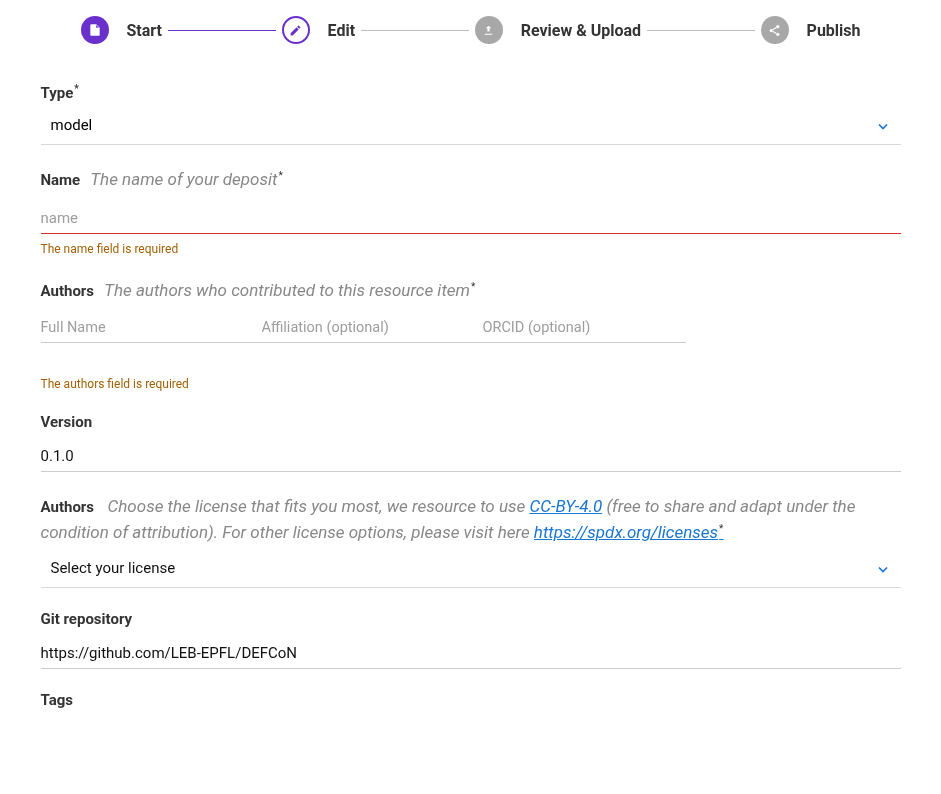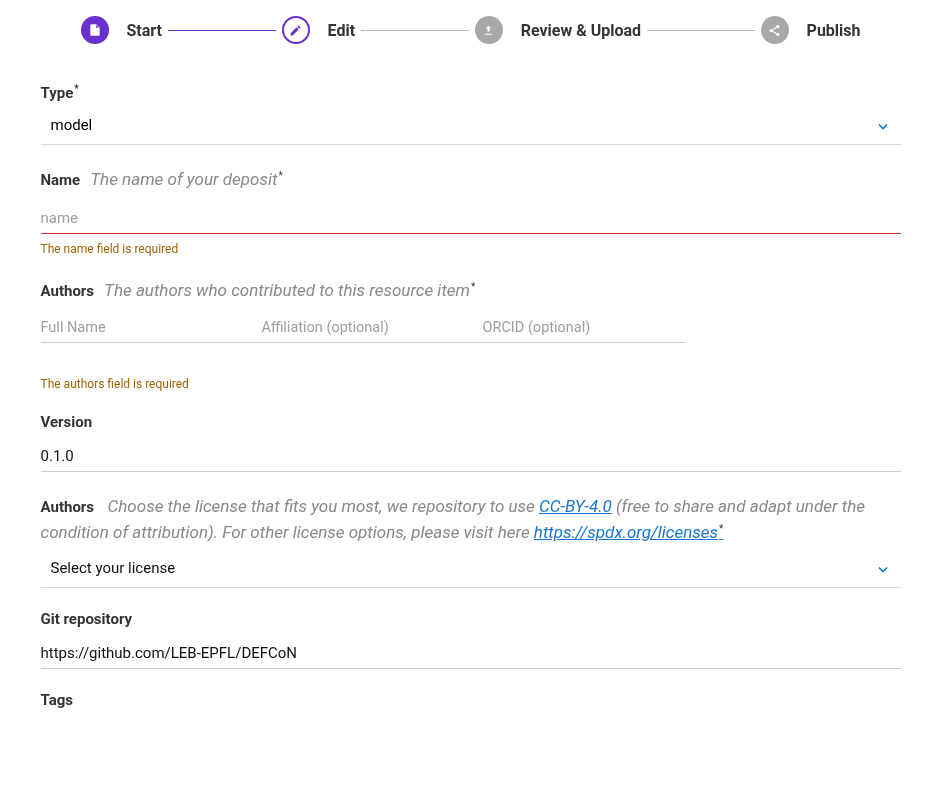--- a/index.html
+++ b/index.html
@@ -251,21 +251,21 @@
     <div class="label-row">
       <span class="label-main">Version</span>
     </div>
     <input type="text" class="text-input" value="0.1.0" style="">
   </div>
 
   <div class="form-group">
     <div class="label-row" style="display:block">
       <span class="label-main">Authors</span>
       <span class="label-help" style="margin-left:10px;">
-        <span>Choose the license that fits you most, we repository to use </span><a href="#">CC-BY-4.0</a><span> (free to share and adapt under the condition of attribution). For other license options, please visit here </span><a href="#" class="end-req">https://spdx.org/licenses</a>
+        <span>Choose the license that fits you most, we resource to use </span><a href="#">CC-BY-4.0</a><span> (free to share and adapt under the condition of attribution). For other license options, please visit here </span><a href="#" class="end-req">https://spdx.org/licenses</a>
       </span>
     </div>
     <div class="select-wrap" style="margin-top:8px;">
       <span class="select-value select-placeholder">Select your license</span>
       <span class="select-caret">
         <svg width="16" height="16" viewBox="0 0 24 24" fill="none" stroke="#1976d2" stroke-width="2.5">
             <polyline points="6 9 12 15 18 9"></polyline>
           </svg>
       </span>
     </div>

